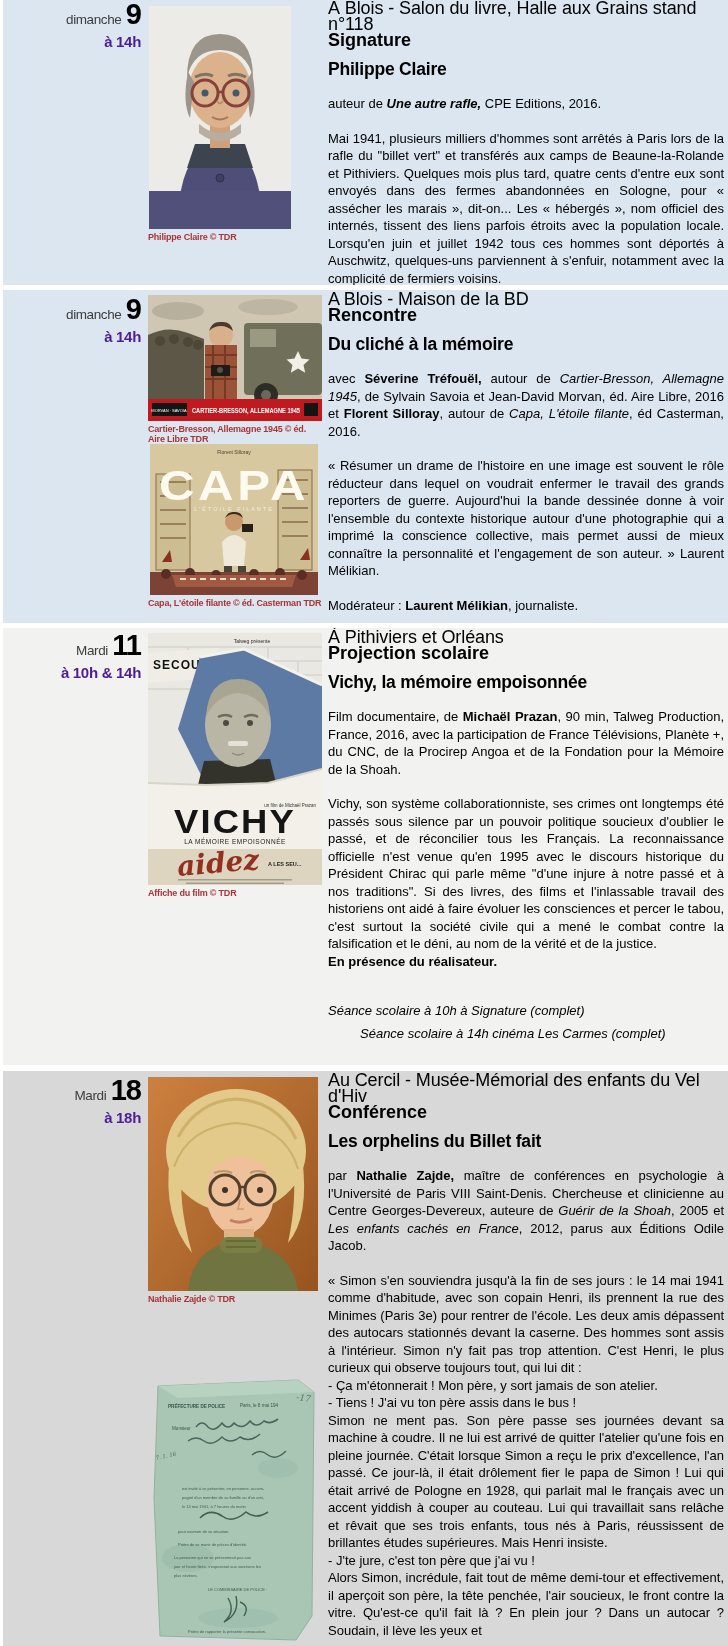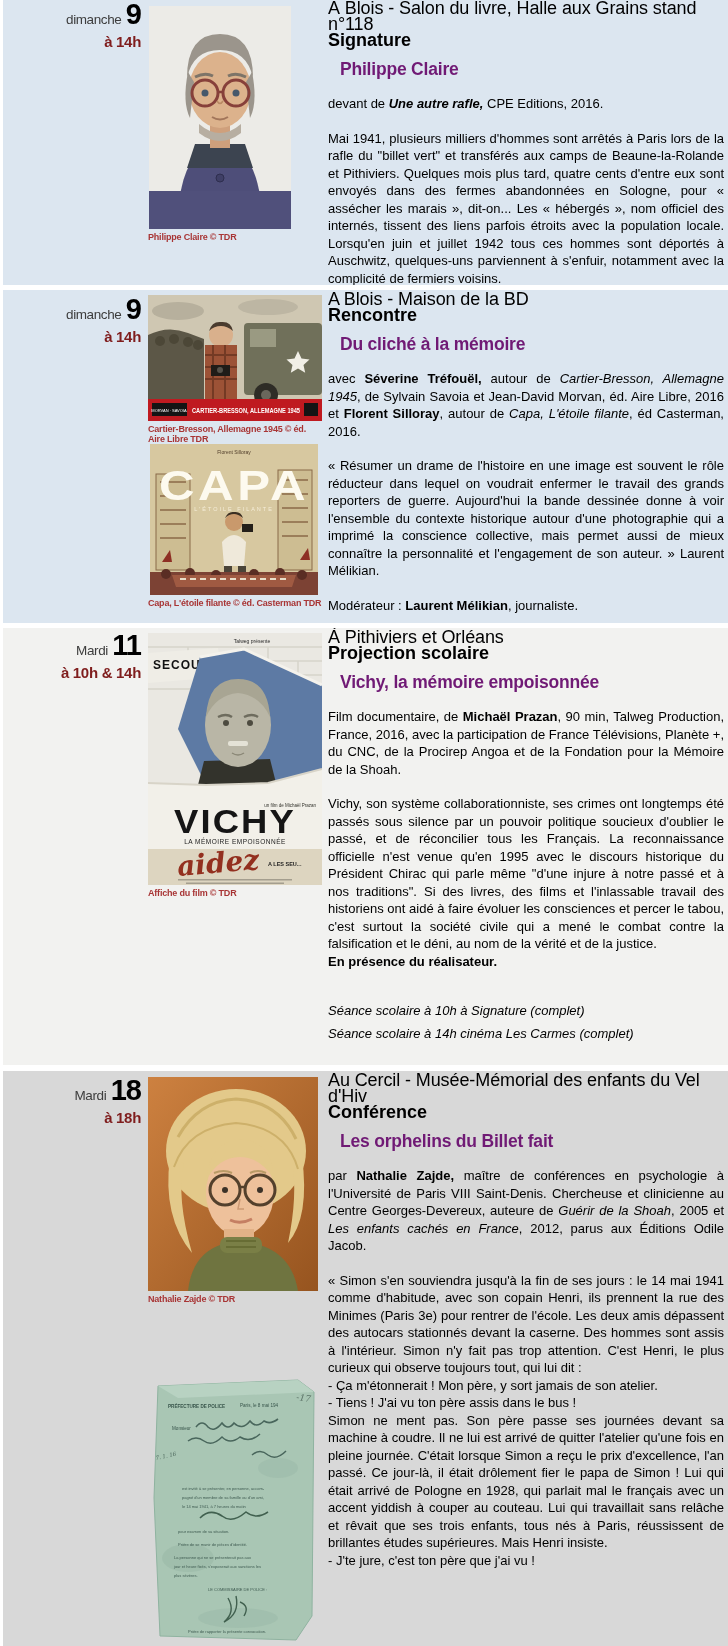--- a/index.html
+++ b/index.html
@@ -8,37 +8,37 @@
   #rows{padding-left:3px;padding-top:0;}
   .row{display:flex;overflow:hidden;margin-bottom:5px;}
   .row.r2{margin-bottom:6px;}
   .r0{height:285px;} .r1{height:333px;} .r2{height:437px;} .r3{height:575px;margin-bottom:0;}
   .c-date{width:141px;box-sizing:border-box;text-align:right;padding:3px 3px 0 0;flex:none;}
   .r0 .c-date{padding-top:1px;} .r1 .c-date{padding-top:6px;}
   .r2 .c-date{padding-top:4px;} .r3 .c-date{padding-top:6px;}
   .dayline{line-height:27px;white-space:nowrap;}
   .day{font-size:13.5px;color:#3d3d3d;letter-spacing:-0.4px;}
   .num{font-size:29px;font-weight:bold;color:#000;letter-spacing:-1px;}
-  .time{font-size:15px;font-weight:bold;color:#7f1d1d;line-height:17px;letter-spacing:-0.3px;}
+  .time{font-size:15px;font-weight:bold;color:#4c1d95;line-height:17px;letter-spacing:-0.3px;}
   .c-img{width:174px;box-sizing:border-box;margin-left:4px;flex:none;}
   .r0 .c-img{padding-top:6px;} .r1 .c-img{padding-top:5px;}
   .r2 .c-img{padding-top:5px;} .r3 .c-img{padding-top:6px;}
   figure{margin:0;}
   figure.gap-top{margin-top:74px;}
   .art{line-height:0;}
   .art svg{display:block;}
   .k-portrait-man{padding-left:1px;} .k-cover-capa{padding-left:2px;text-align:right;}
   .cap{font-size:9px;color:#a83535;line-height:10px;margin-top:3px;letter-spacing:-0.2px;
        font-weight:bold;}
   .c-text{width:402px;box-sizing:border-box;margin-left:4px;padding:1px 4px 0 2px;
           font-size:13px;line-height:17.5px;color:#000;flex:none;}
   .r0 .c-text{padding-top:0;}
   .loc{font-size:18px;line-height:16px;letter-spacing:-0.1px;}
   .etype{font-size:18px;font-weight:bold;line-height:17px;}
-  .title{font-size:17.5px;font-weight:bold;color:#701a75;margin:9px 0 0 12px;line-height:22px;
+  .title{font-size:17.5px;font-weight:bold;color:#000000;margin:9px 0 0 0;line-height:22px;
          letter-spacing:-0.2px;}
   p{margin:0;}
   p.j{text-align:justify;}
   .b{font-weight:bold;} .i{font-style:italic;}
 </style>
 </head>
 <body>
 
 <div id="page">
   <div id="rows">
@@ -73,21 +73,21 @@
 <circle cx="71" cy="172" r="4" fill="#3f3f66" stroke="#2e2e4e"></circle>
 </svg>
             </div>
             <figcaption class="cap">Philippe Claire © TDR</figcaption>
           </figure>
         </div>
         <div class="c-text">
           <div class="loc">À Blois - Salon du livre, Halle aux Grains stand n°118</div>
           <div class="etype">Signature</div>
           <h2 class="title">Philippe Claire</h2>
-          <p style="margin-top: 15px;"><span class="">devant de </span><span class="b i">Une autre rafle,</span><span class=""> CPE Editions, 2016.</span></p>
+          <p style="margin-top: 15px;"><span class="">auteur de </span><span class="b i">Une autre rafle,</span><span class=""> CPE Editions, 2016.</span></p>
           <p class="j" style="margin-top: 17px;"><span class="">Mai 1941, plusieurs milliers d'hommes sont arrêtés à Paris lors de la rafle du "billet vert" et transférés aux camps de Beaune-la-Rolande et Pithiviers. Quelques mois plus tard, quatre cents d'entre eux sont envoyés dans des fermes abandonnées en Sologne, pour « assécher les marais », dit-on... Les « hébergés », nom officiel des internés, tissent des liens parfois étroits avec la population locale. Lorsqu'en juin et juillet 1942 tous ces hommes sont déportés à Auschwitz, quelques-uns parviennent à s'enfuir, notamment avec la complicité de fermiers voisins.</span></p>
         </div>
       </section>
       <section class="row r1" style="background: rgb(220, 230, 240);">
         <div class="c-date">
           <div class="dayline"><span class="day">dimanche</span> <span class="num">9</span></div>
           <div class="time">à 14h</div>
         </div>
         <div class="c-img">
           <figure>
@@ -204,21 +204,21 @@
           </figure>
         </div>
         <div class="c-text">
           <div class="loc">À Pithiviers et Orléans</div>
           <div class="etype">Projection scolaire</div>
           <h2 class="title">Vichy, la mémoire empoisonnée</h2>
           <p class="j" style="margin-top: 15px;"><span class="">Film documentaire, de </span><span class="b ">Michaël Prazan</span><span class="">, 90 min, Talweg Production, France, 2016, avec la participation de France Télévisions, Planète +, du CNC, de la Procirep Angoa et de la Fondation pour la Mémoire de la Shoah.</span></p>
           <p class="j" style="margin-top: 17px;"><span class="">Vichy, son système collaborationniste, ses crimes ont longtemps été passés sous silence par un pouvoir politique soucieux d'oublier le passé, et de réconcilier tous les Français. La reconnaissance officielle n'est venue qu'en 1995 avec le discours historique du Président Chirac qui parle même "d'une injure à notre passé et à nos traditions". Si des livres, des films et l'inlassable travail des historiens ont aidé à faire évoluer les consciences et percer le tabou, c'est surtout la société civile qui a mené le combat contre la falsification et le déni, au nom de la vérité et de la justice.</span></p>
           <p style="margin-top: 0px;"><span class="b ">En présence du réalisateur.</span></p>
           <p style="margin-top: 32px;"><span class="i">Séance scolaire à 10h à Signature (complet)</span></p>
-          <p style="margin-top: 5px;"><span class="i">Séance scolaire à 14h cinéma Les Carmes (complet)</span></p>
+          <p style="margin-top: 5px; margin-left: 32px;"><span class="i">Séance scolaire à 14h cinéma Les Carmes (complet)</span></p>
         </div>
       </section>
       <section class="row r3" style="background: rgb(216, 216, 216);">
         <div class="c-date">
           <div class="dayline"><span class="day">Mardi</span> <span class="num">18</span></div>
           <div class="time">à 18h</div>
         </div>
         <div class="c-img">
           <figure>
             <div class="art k-portrait-woman">
@@ -288,16 +288,17 @@
         <div class="c-text">
           <div class="loc">Au Cercil - Musée-Mémorial des enfants du Vel d'Hiv</div>
           <div class="etype">Conférence</div>
           <h2 class="title">Les orphelins du Billet fait</h2>
           <p class="j" style="margin-top: 15px;"><span class="">par </span><span class="b ">Nathalie Zajde,</span><span class=""> maître de conférences en psychologie à l'Université de Paris VIII Saint-Denis. Chercheuse et clinicienne au Centre Georges-Devereux, auteure de </span><span class="i">Guérir de la Shoah</span><span class="">, 2005 et </span><span class="i">Les enfants cachés en France</span><span class="">, 2012, parus aux Éditions Odile Jacob.</span></p>
           <p class="j" style="margin-top: 17px;"><span class="">« Simon s'en souviendra jusqu'à la fin de ses jours : le 14 mai 1941 comme d'habitude, avec son copain Henri, ils prennent la rue des Minimes (Paris 3e) pour rentrer de l'école. Les deux amis dépassent des autocars stationnés devant la caserne. Des hommes sont assis à l'intérieur. Simon n'y fait pas trop attention. C'est Henri, le plus curieux qui observe toujours tout, qui lui dit :</span></p>
           <p style="margin-top: 0px;"><span class="">- Ça m'étonnerait ! Mon père, y sort jamais de son atelier.</span></p>
           <p style="margin-top: 0px;"><span class="">- Tiens ! J'ai vu ton père assis dans le bus !</span></p>
           <p class="j" style="margin-top: 0px;"><span class="">Simon ne ment pas. Son père passe ses journées devant sa machine à coudre. Il ne lui est arrivé de quitter l'atelier qu'une fois en pleine journée. C'était lorsque Simon a reçu le prix d'excellence, l'an passé. Ce jour-là, il était drôlement fier le papa de Simon ! Lui qui était arrivé de Pologne en 1928, qui parlait mal le français avec un accent yiddish à couper au couteau. Lui qui travaillait sans relâche et rêvait que ses trois enfants, tous nés à Paris, réussissent de brillantes études supérieures. Mais Henri insiste.</span></p>
           <p style="margin-top: 0px;"><span class="">- J'te jure, c'est ton père que j'ai vu !</span></p>
+          <p class="j" style="margin-top: 0px;"><span class="">Alors Simon, incrédule, fait tout de même demi-tour et effectivement, il aperçoit son père, la tête penchée, l'air soucieux, le front contre la vitre. Qu'est-ce qu'il fait là ? En plein jour ? Dans un autocar ? Soudain, il lève les yeux et</span></p>
         </div>
       </section>
     </div>
 </div>
 
 </body></html>

